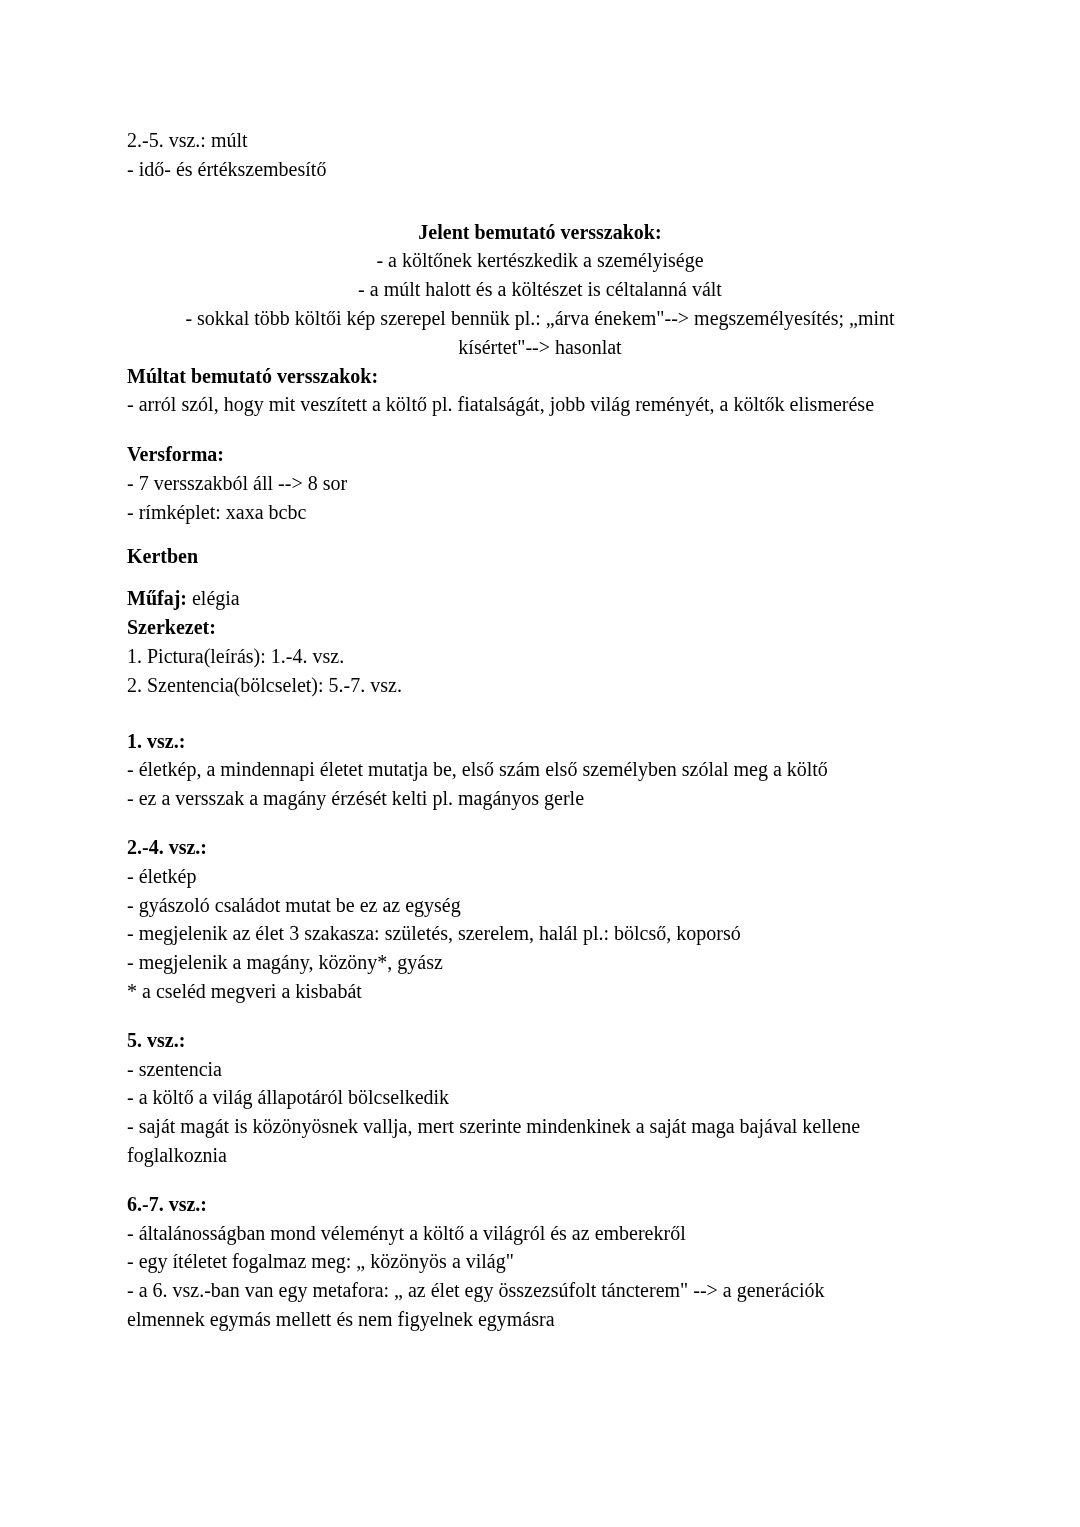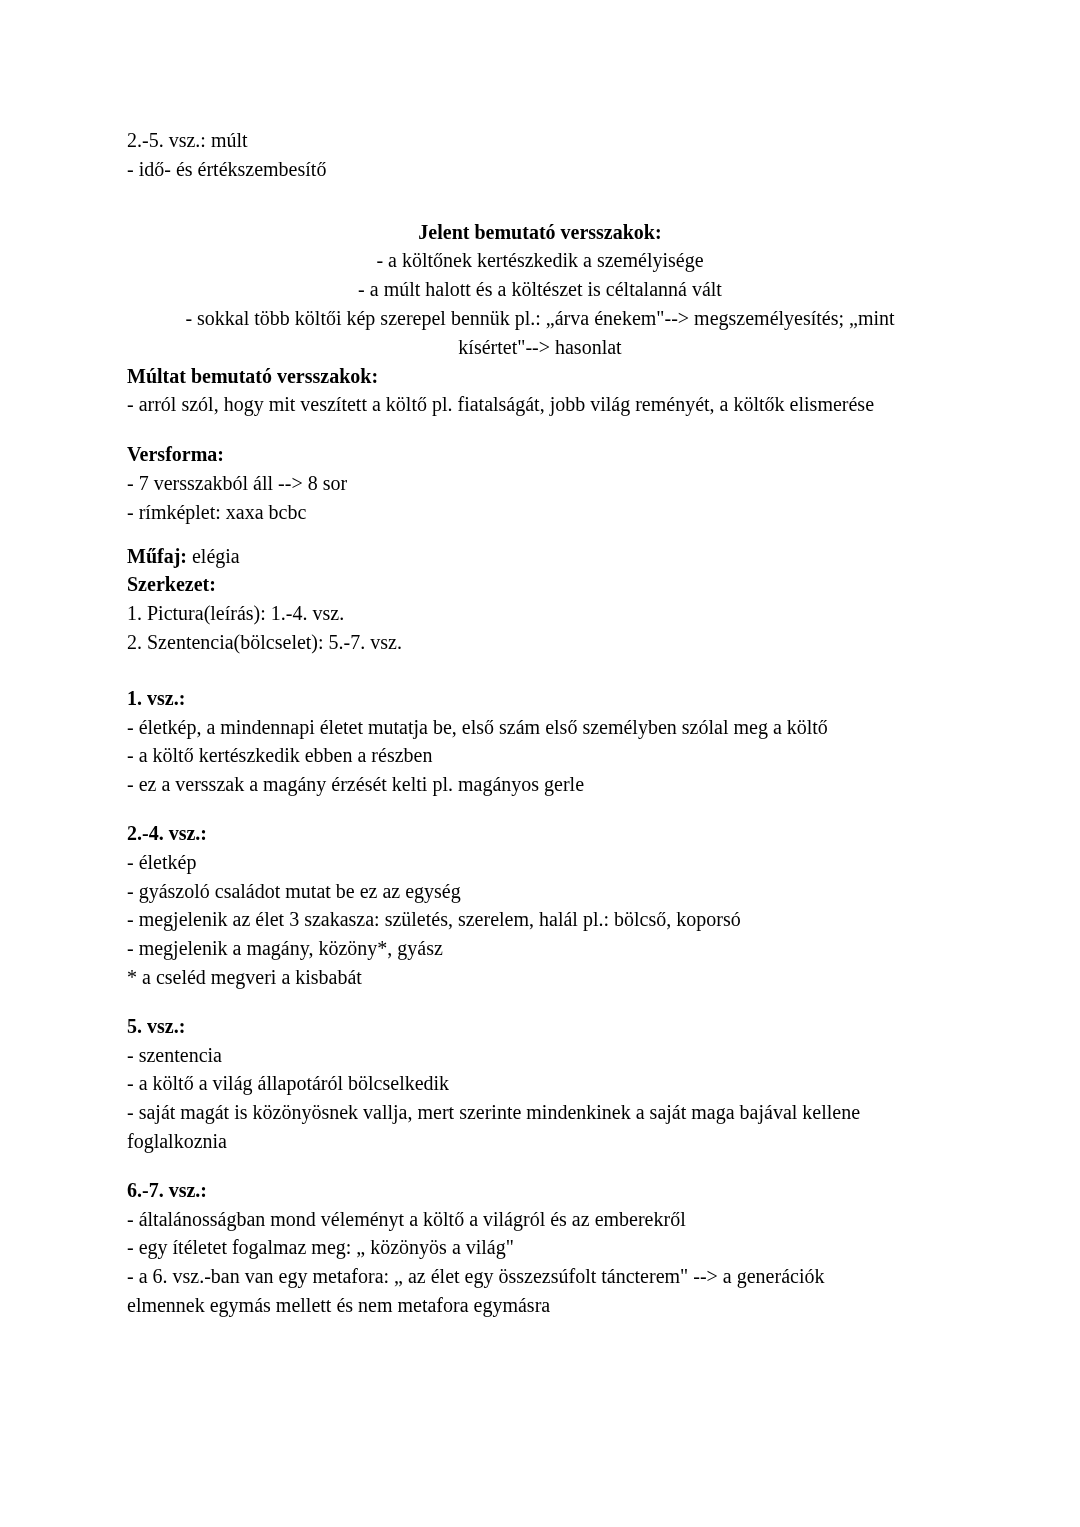--- a/index.html
+++ b/index.html
@@ -51,31 +51,31 @@
     <div class="block" style="">
       <div class="line"><span class="bold">Múltat bemutató versszakok:</span></div>
       <div class="line"><span>- arról szól, hogy mit veszített a költő pl. fiatalságát, jobb világ reményét, a költők elismerése</span></div>
     </div>
     <div class="block" style="margin-top: 21px;">
       <div class="line"><span class="bold">Versforma:</span></div>
       <div class="line"><span>- 7 versszakból áll --&gt; 8 sor</span></div>
       <div class="line"><span>- rímképlet: xaxa bcbc</span></div>
     </div>
     <div class="block" style="margin-top: 15px;">
+      <div class="line center"><span class="bold">Kertben</span></div>
     </div>
     <div class="block" style="margin-top: 14px;">
       <div class="line"><span class="bold">Műfaj:</span><span> elégia</span></div>
       <div class="line"><span class="bold">Szerkezet:</span></div>
       <div class="line"><span>1. Pictura(leírás): 1.-4. vsz.</span></div>
       <div class="line"><span>2. Szentencia(bölcselet): 5.-7. vsz.</span></div>
     </div>
     <div class="block" style="margin-top: 27px;">
       <div class="line"><span class="bold">1. vsz.:</span></div>
       <div class="line"><span>- életkép, a mindennapi életet mutatja be, első szám első személyben szólal meg a költő</span></div>
-      <div class="line"><span>- a költő kertészkedik ebben a részben</span></div>
       <div class="line"><span>- ez a versszak a magány érzését kelti pl. magányos gerle</span></div>
     </div>
     <div class="block" style="margin-top: 20px;">
       <div class="line"><span class="bold">2.-4. vsz.:</span></div>
       <div class="line"><span>- életkép</span></div>
       <div class="line"><span>- gyászoló családot mutat be ez az egység</span></div>
       <div class="line"><span>- megjelenik az élet 3 szakasza: születés, szerelem, halál pl.: bölcső, koporsó</span></div>
       <div class="line"><span>- megjelenik a magány, közöny*, gyász</span></div>
       <div class="line"><span>* a cseléd megveri a kisbabát</span></div>
     </div>
@@ -84,15 +84,15 @@
       <div class="line"><span>- szentencia</span></div>
       <div class="line"><span>- a költő a világ állapotáról bölcselkedik</span></div>
       <div class="line"><span>- saját magát is közönyösnek vallja, mert szerinte mindenkinek a saját maga bajával kellene</span></div>
       <div class="line"><span>foglalkoznia</span></div>
     </div>
     <div class="block" style="margin-top: 20px;">
       <div class="line"><span class="bold">6.-7. vsz.:</span></div>
       <div class="line"><span>- általánosságban mond véleményt a költő a világról és az emberekről</span></div>
       <div class="line"><span>- egy ítéletet fogalmaz meg: „ közönyös a világ"</span></div>
       <div class="line"><span>- a 6. vsz.-ban van egy metafora: „ az élet egy összezsúfolt táncterem" --&gt; a generációk</span></div>
-      <div class="line"><span>elmennek egymás mellett és nem metafora egymásra</span></div>
+      <div class="line"><span>elmennek egymás mellett és nem figyelnek egymásra</span></div>
     </div>
   </div>
 
 </body></html>

